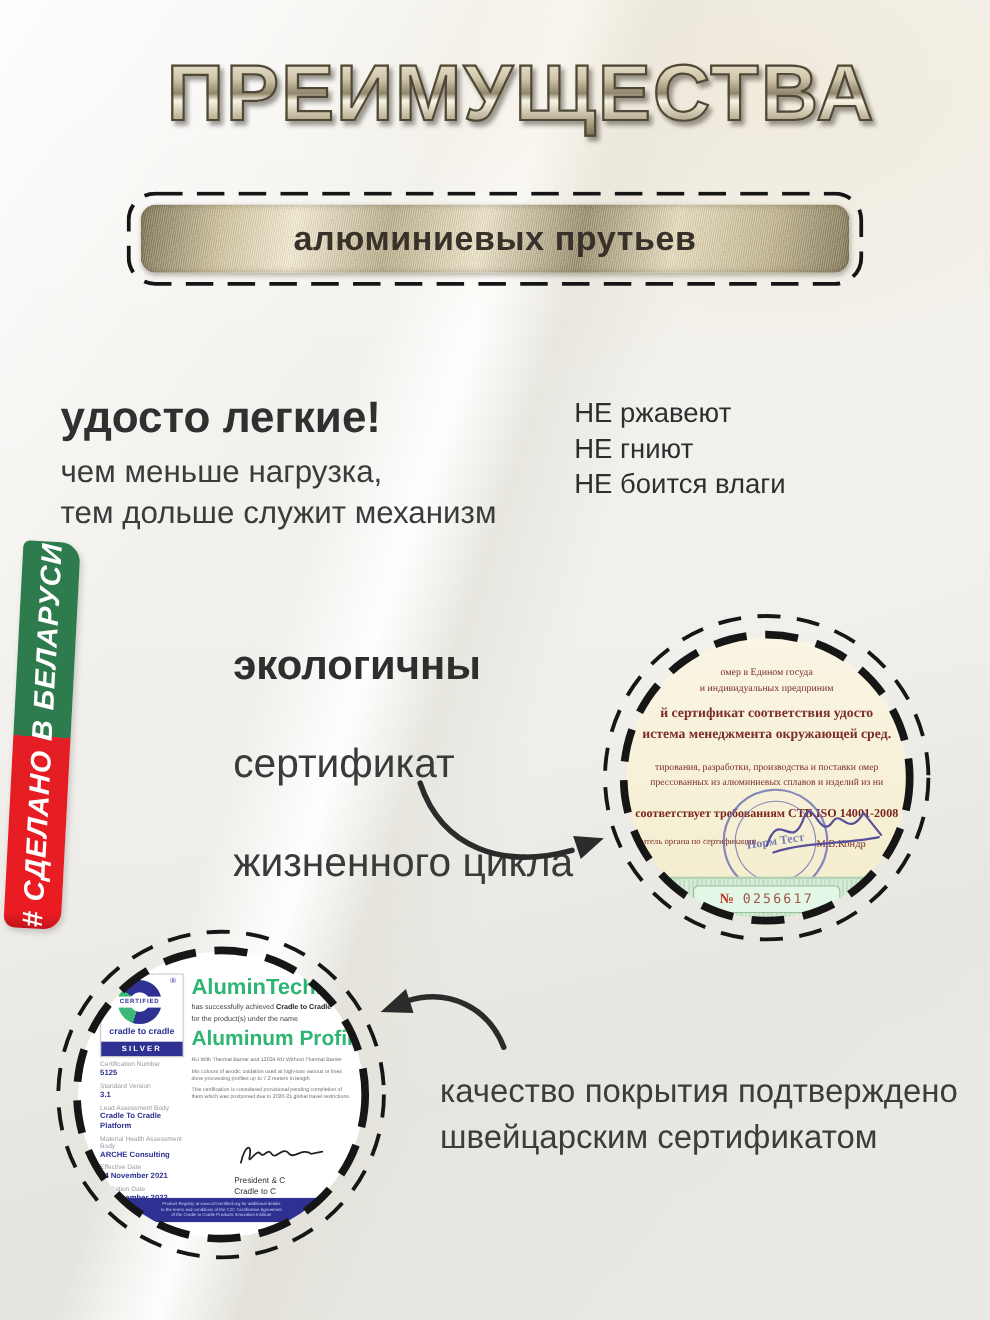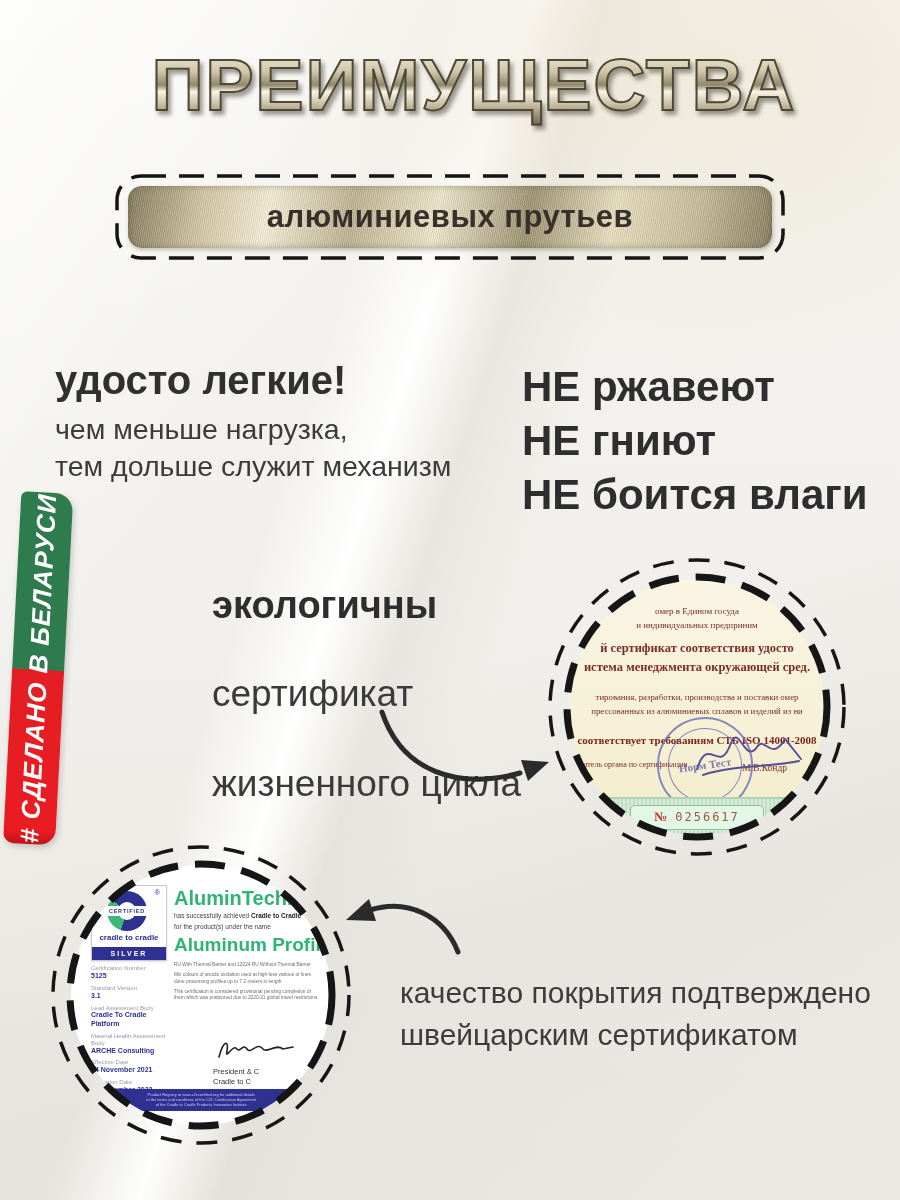--- a/index.html
+++ b/index.html
@@ -36,21 +36,21 @@
     display:flex;align-items:center;justify-content:center;
     box-shadow:inset 0 0 6px rgba(60,50,30,.35), 1px 2px 4px rgba(60,55,40,.3);
   }
   .banner-inner span{font-size:31px;font-weight:700;color:#38312a;letter-spacing:.5px;}
 
   
   .feat-left{left:55px;top:358px;color:#303030;}
   .feat-left .h{font-size:40px;font-weight:700;margin:0 0 8px 0;}
   .feat-left .p{font-size:28.5px;color:#3b3b3b;line-height:1.3;}
   .feat-right{left:522px;top:360px;color:#2e2e2e;}
-  .feat-right div{font-size:42px;font-weight:700;line-height:1.28;}
+  .feat-right div{font-size:25px;font-weight:400;line-height:1.28;}
 
   
   .ribbon{left:3px;top:492px;width:52px;height:352px;transform:rotate(3deg);transform-origin:50% 100%;
     border-radius:6px 18px 16px 10px;
     background:linear-gradient(180deg,#2e7b4d 0%,#2e7b4d 50.4%,#e31e24 50.4%,#ea1c22 96%,#c01318 100%);
     box-shadow:2px 3px 6px rgba(0,0,0,.18);
     display:flex;align-items:center;justify-content:center;}
   .ribbon span{writing-mode:vertical-rl;transform:rotate(180deg);
     color:#fff;font-size:26px;font-weight:700;font-style:italic;letter-spacing:1px;white-space:nowrap;}
 

